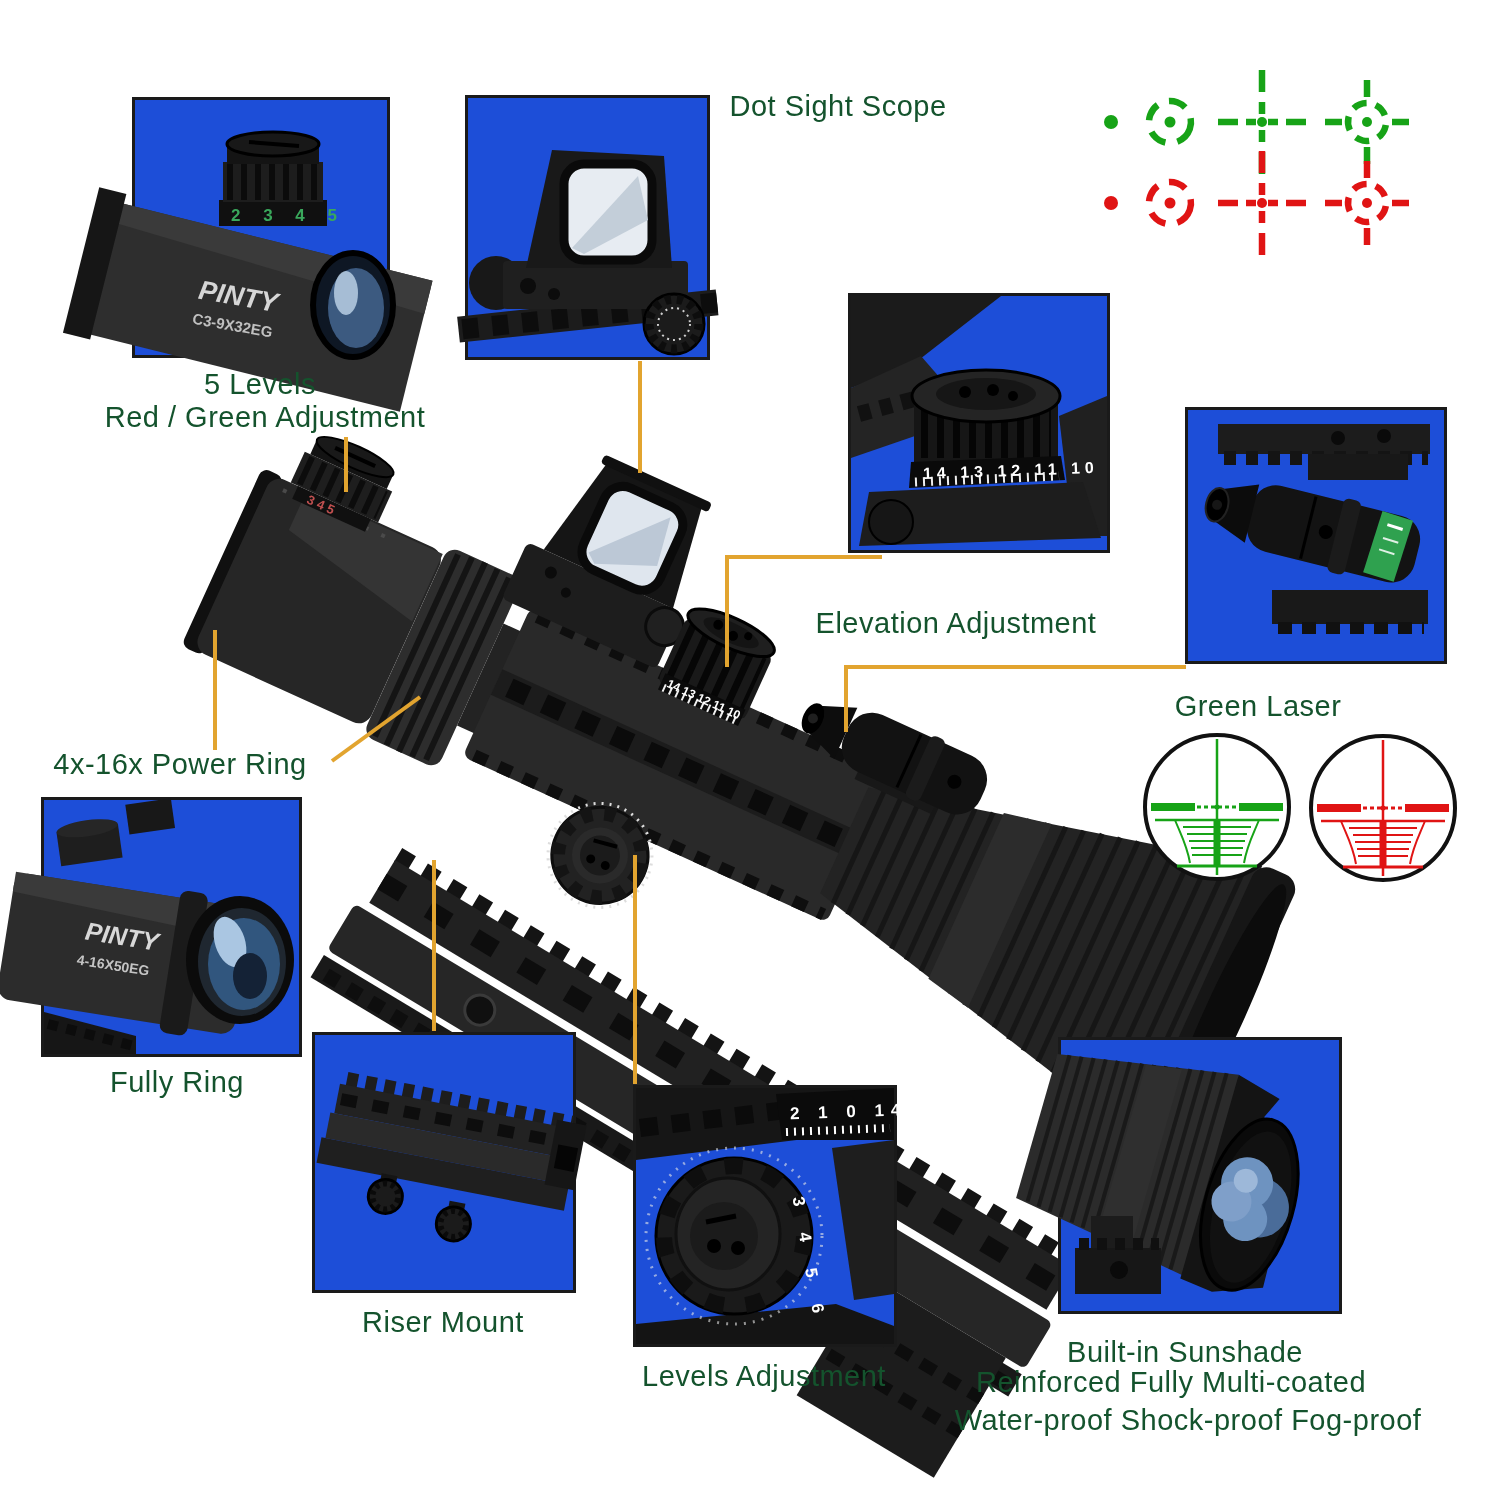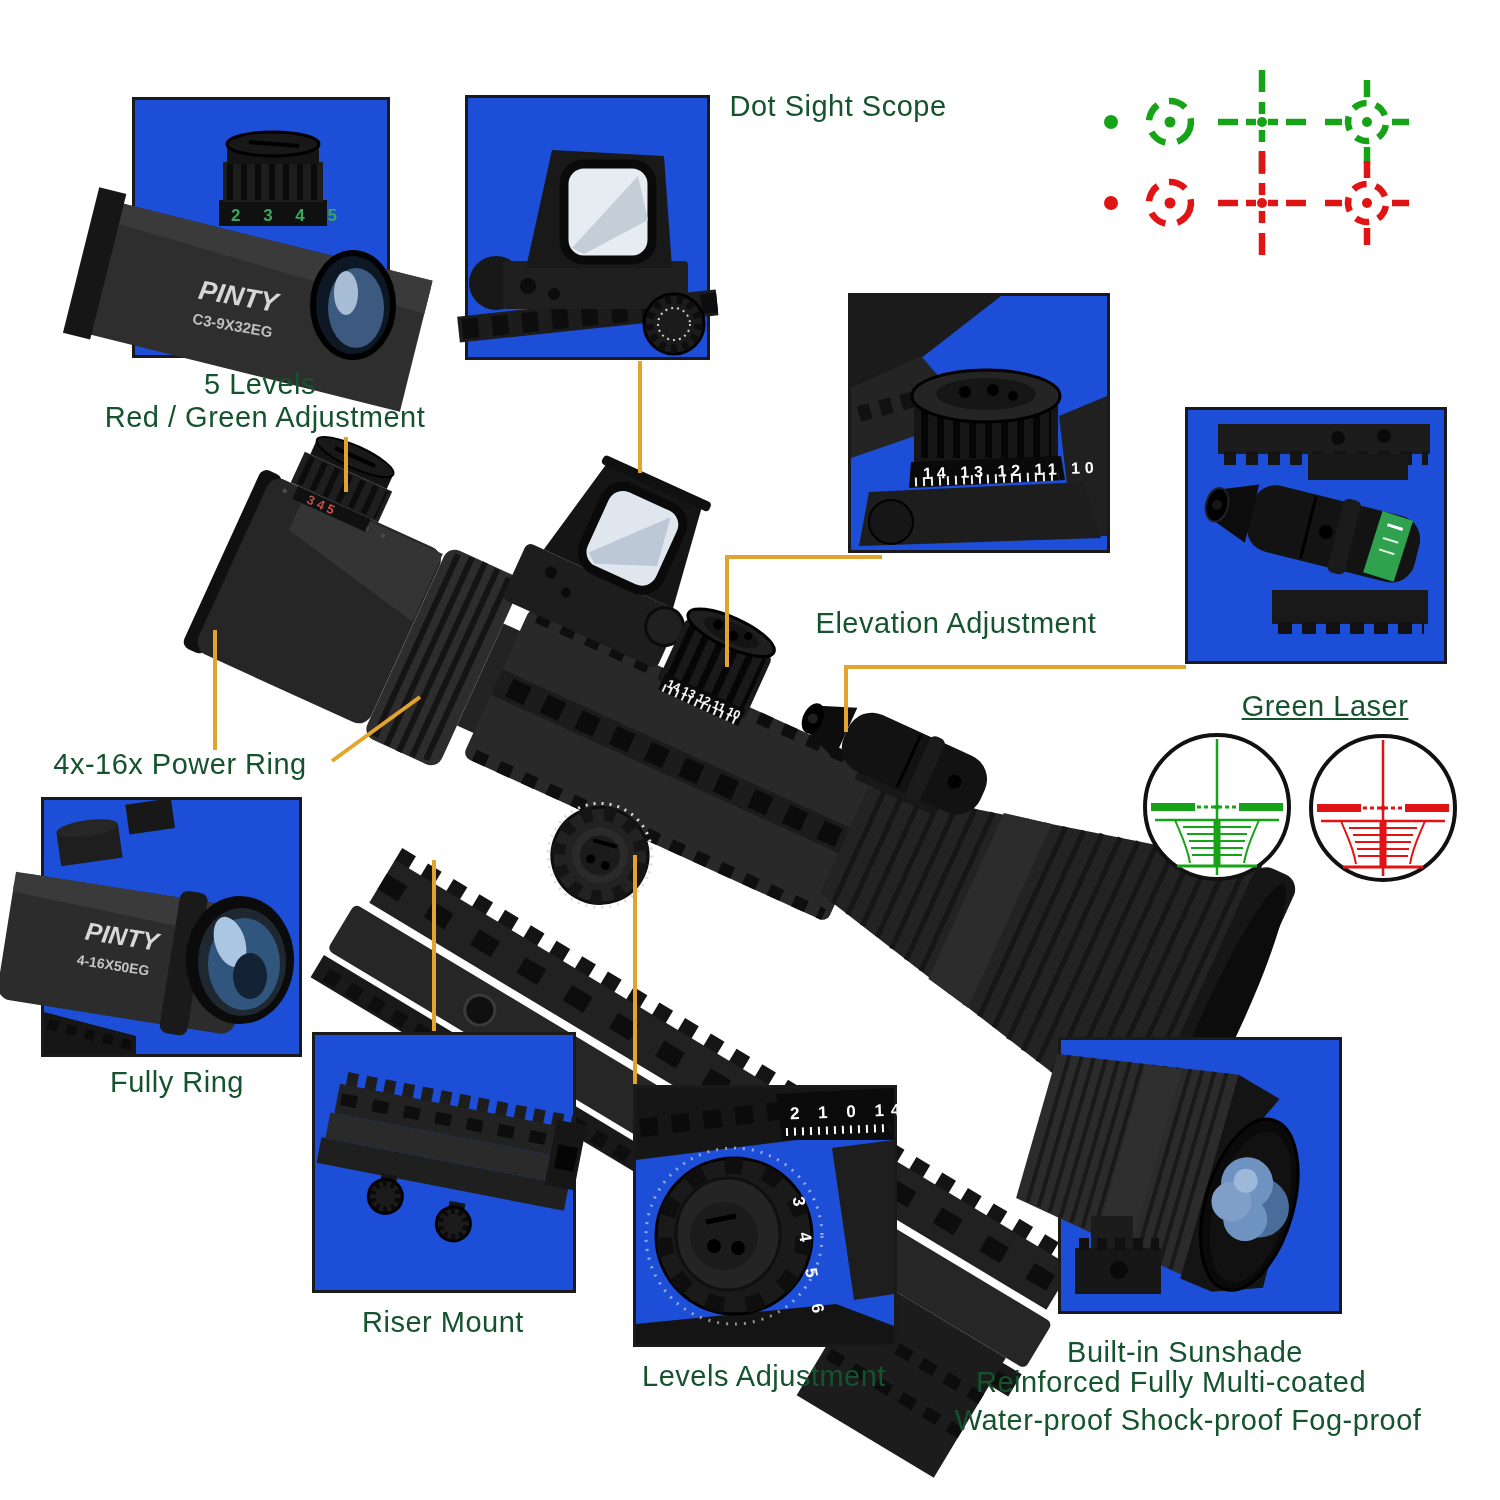--- a/index.html
+++ b/index.html
@@ -466,21 +466,21 @@
     </g>
   </svg>
 
   <div class="lbl" style="left:838px;top:90px;">Dot Sight Scope</div>
 
   <div class="lbl" style="left:260px;top:368px;">5 Levels</div>
   <div class="lbl" style="left:265px;top:401px;">Red / Green Adjustment</div>
 
   <div class="lbl" style="left:956px;top:568px;margin-top:39px;">Elevation Adjustment</div>
 
-  <div class="lbl" style="left:1325px;top:690px;text-decoration:underline;">Green Laser</div>
+  <div class="lbl" style="left:1258px;top:690px;">Green Laser</div>
 
   <div class="lbl" style="left:180px;top:748px;">4x-16x Power Ring</div>
 
   <div class="lbl" style="left:177px;top:1066px;">Fully Ring</div>
 
   <div class="lbl" style="left:443px;top:1306px;">Riser Mount</div>
 
   <div class="lbl" style="left:764px;top:1360px;">Levels Adjustment</div>
 
   <div class="lbl" style="left:1185px;top:1328px;margin-top:8px;">Built-in Sunshade</div>

